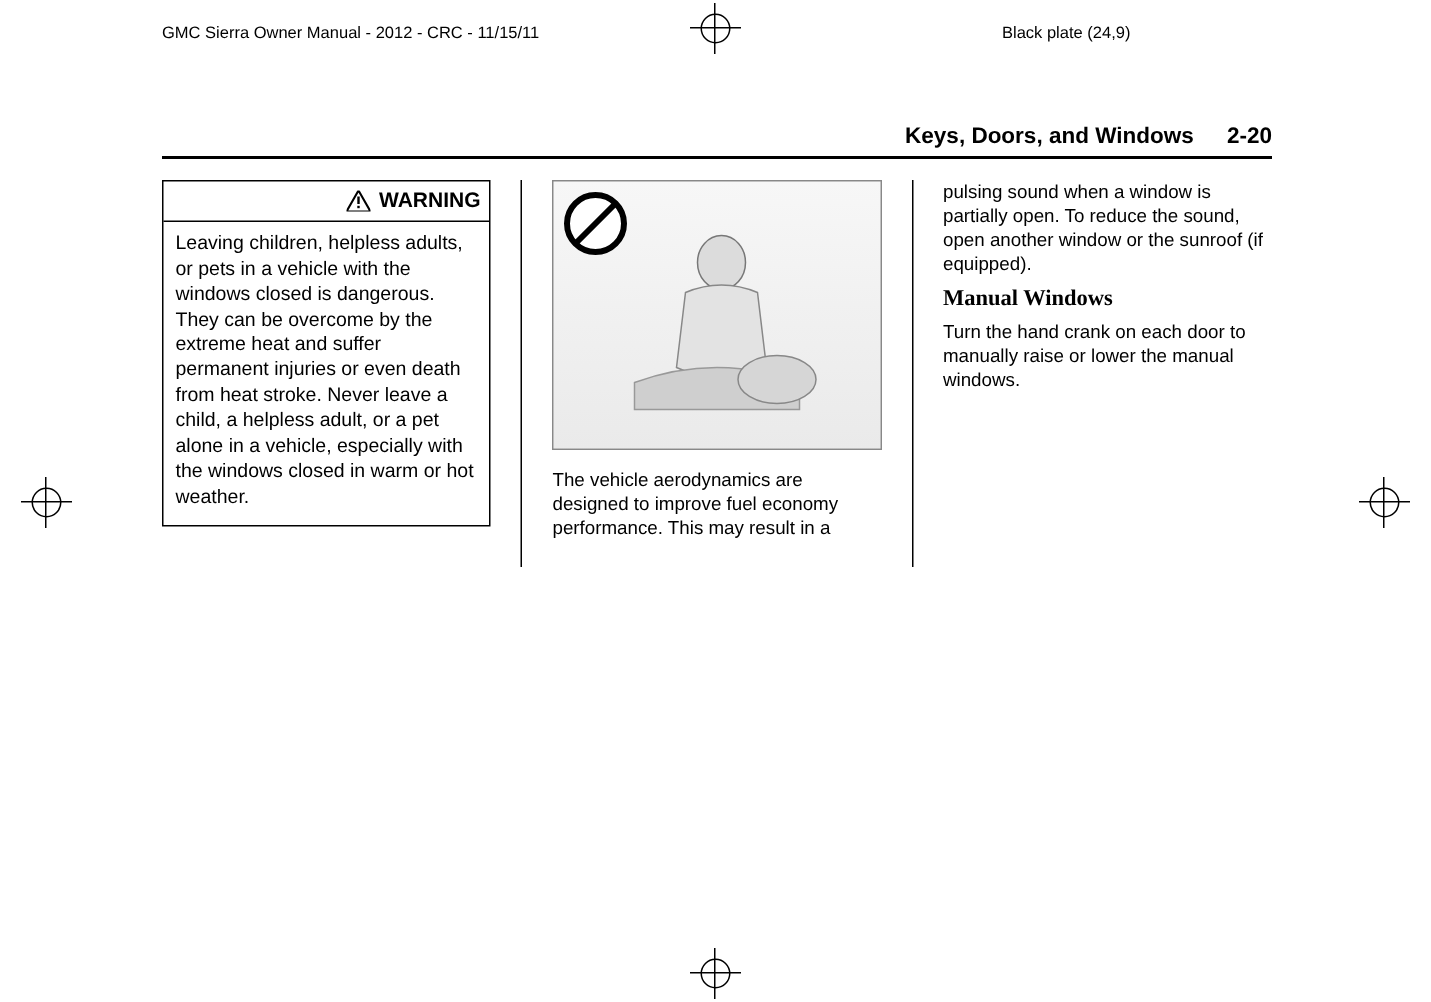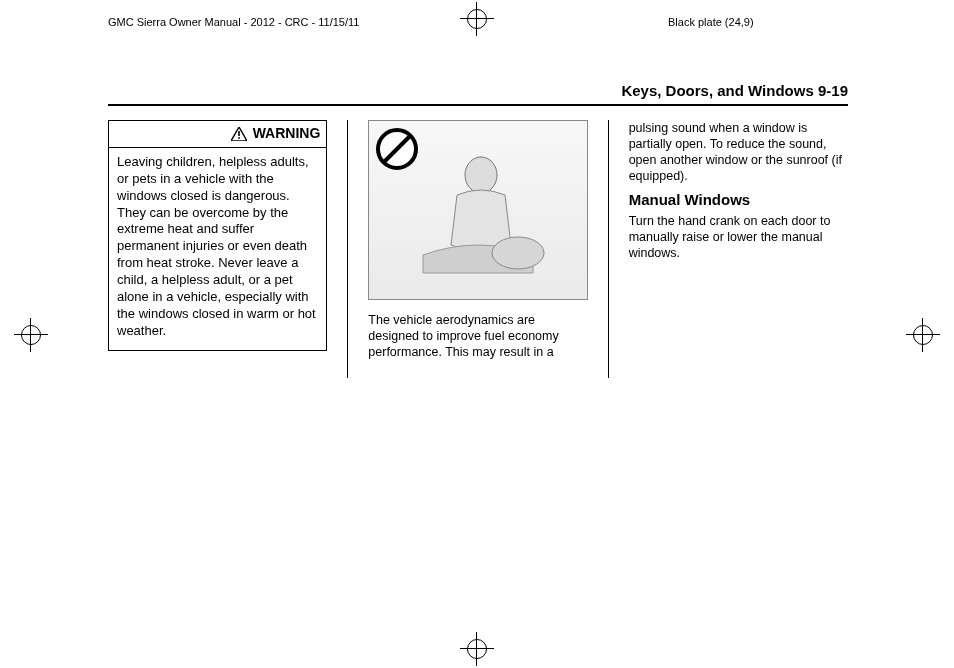--- a/index.html
+++ b/index.html
@@ -16,33 +16,33 @@
   .rm-left   { left: 14px;  top: 318px; }
   .rm-right  { left: 906px; top: 318px; }
 
   
   .topmeta { position: absolute; top: 16px; left: 0; width: 954px; font-size: 11px; color: #000; }
   .topmeta .tl { position: absolute; left: 108px; }
   .topmeta .tr { position: absolute; left: 668px; }
 
   
   .runhead { position: absolute; top: 82px; left: 108px; width: 740px; text-align: right; font-weight: bold; font-size: 15px; }
-  .runhead .sec { }
+  .runhead .sec { margin-right: 18px; }
   .rule { position: absolute; top: 104px; left: 108px; width: 740px; border-top: 2px solid #000; }
 
   
   .body { position: absolute; top: 120px; left: 108px; width: 740px; display: flex; gap: 20px; }
   .sep  { width: 0; border-left: 1px solid #000; align-self: stretch; min-height: 258px; }
   .col  { width: 233px; font-size: 12.5px; line-height: 1.28; }
   .col1 { }
   .col2 { }
   .col3 { }
 
   h1.section { font-size: 22px; font-weight: bold; margin-bottom: 10px; }
-  h2.sub { font-size: 15px; font-weight: bold; margin: 6px 0 4px; }
+  h2.sub { font-size: 15px; font-weight: bold; margin: 6px 0 4px; font-family: Liberation Serif, serif; }
 
   .warnbox { border: 1.5px solid #000; }
   .warnhead { border-bottom: 1.5px solid #000; padding: 4px 6px; text-align: center; font-weight: bold; font-size: 14px; display: flex; align-items: center; justify-content: flex-end; gap: 6px; }
   .warnhead svg { flex: 0 0 auto; }
   .warnbody { padding: 6px 8px 10px; font-size: 13px; line-height: 1.3; }
 
   .illus { width: 100%; height: 180px; border: 1px solid #888; background: linear-gradient(180deg,#f7f7f7,#eaeaea); position: relative; margin-bottom: 12px; display:flex; align-items:center; justify-content:center; }
   .illus .prohibit { position: absolute; top: 6px; left: 6px; }
 
   p { margin-bottom: 4px; }
@@ -73,21 +73,21 @@
       <div class="c"></div>
     </div>
 
   <div class="topmeta">
     <span class="tl">GMC Sierra Owner Manual - 2012 - CRC - 11/15/11</span>
     <span class="tr">Black plate (24,9)</span>
   </div>
 
   <div class="runhead">
     <span class="sec">Keys, Doors, and Windows</span>
-    <span>9-19</span>
+    <span>2-20</span>
   </div>
   <div class="rule"></div>
 
   <div class="body">
 
     <div class="col col1">
       <div class="warnbox">
         <div class="warnhead">
           <svg width="16" height="14" viewBox="0 0 16 14">
             <path d="M8 0 L16 14 L0 14 Z" fill="none" stroke="#000" stroke-width="1.4"></path>

